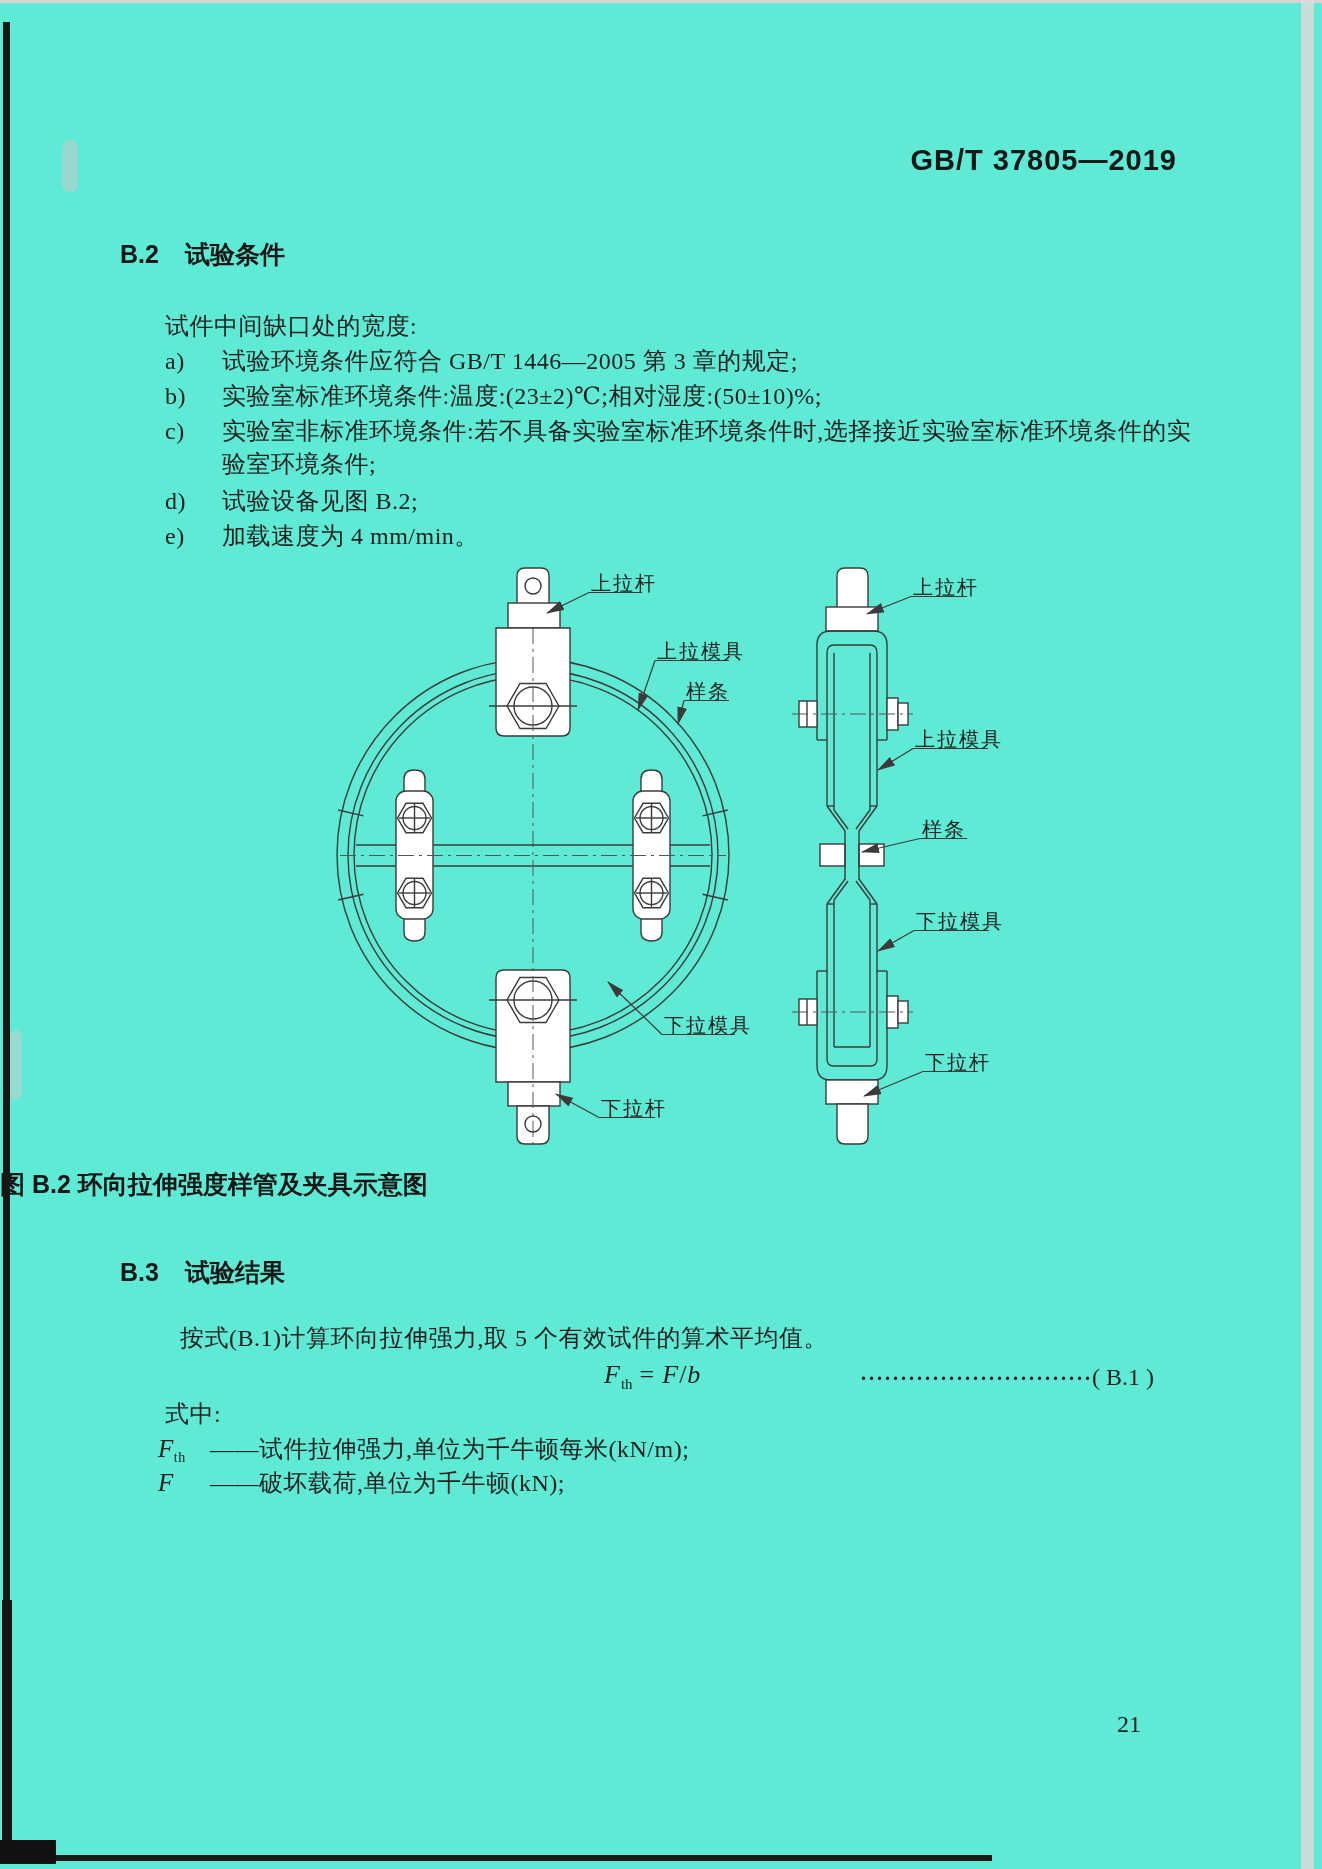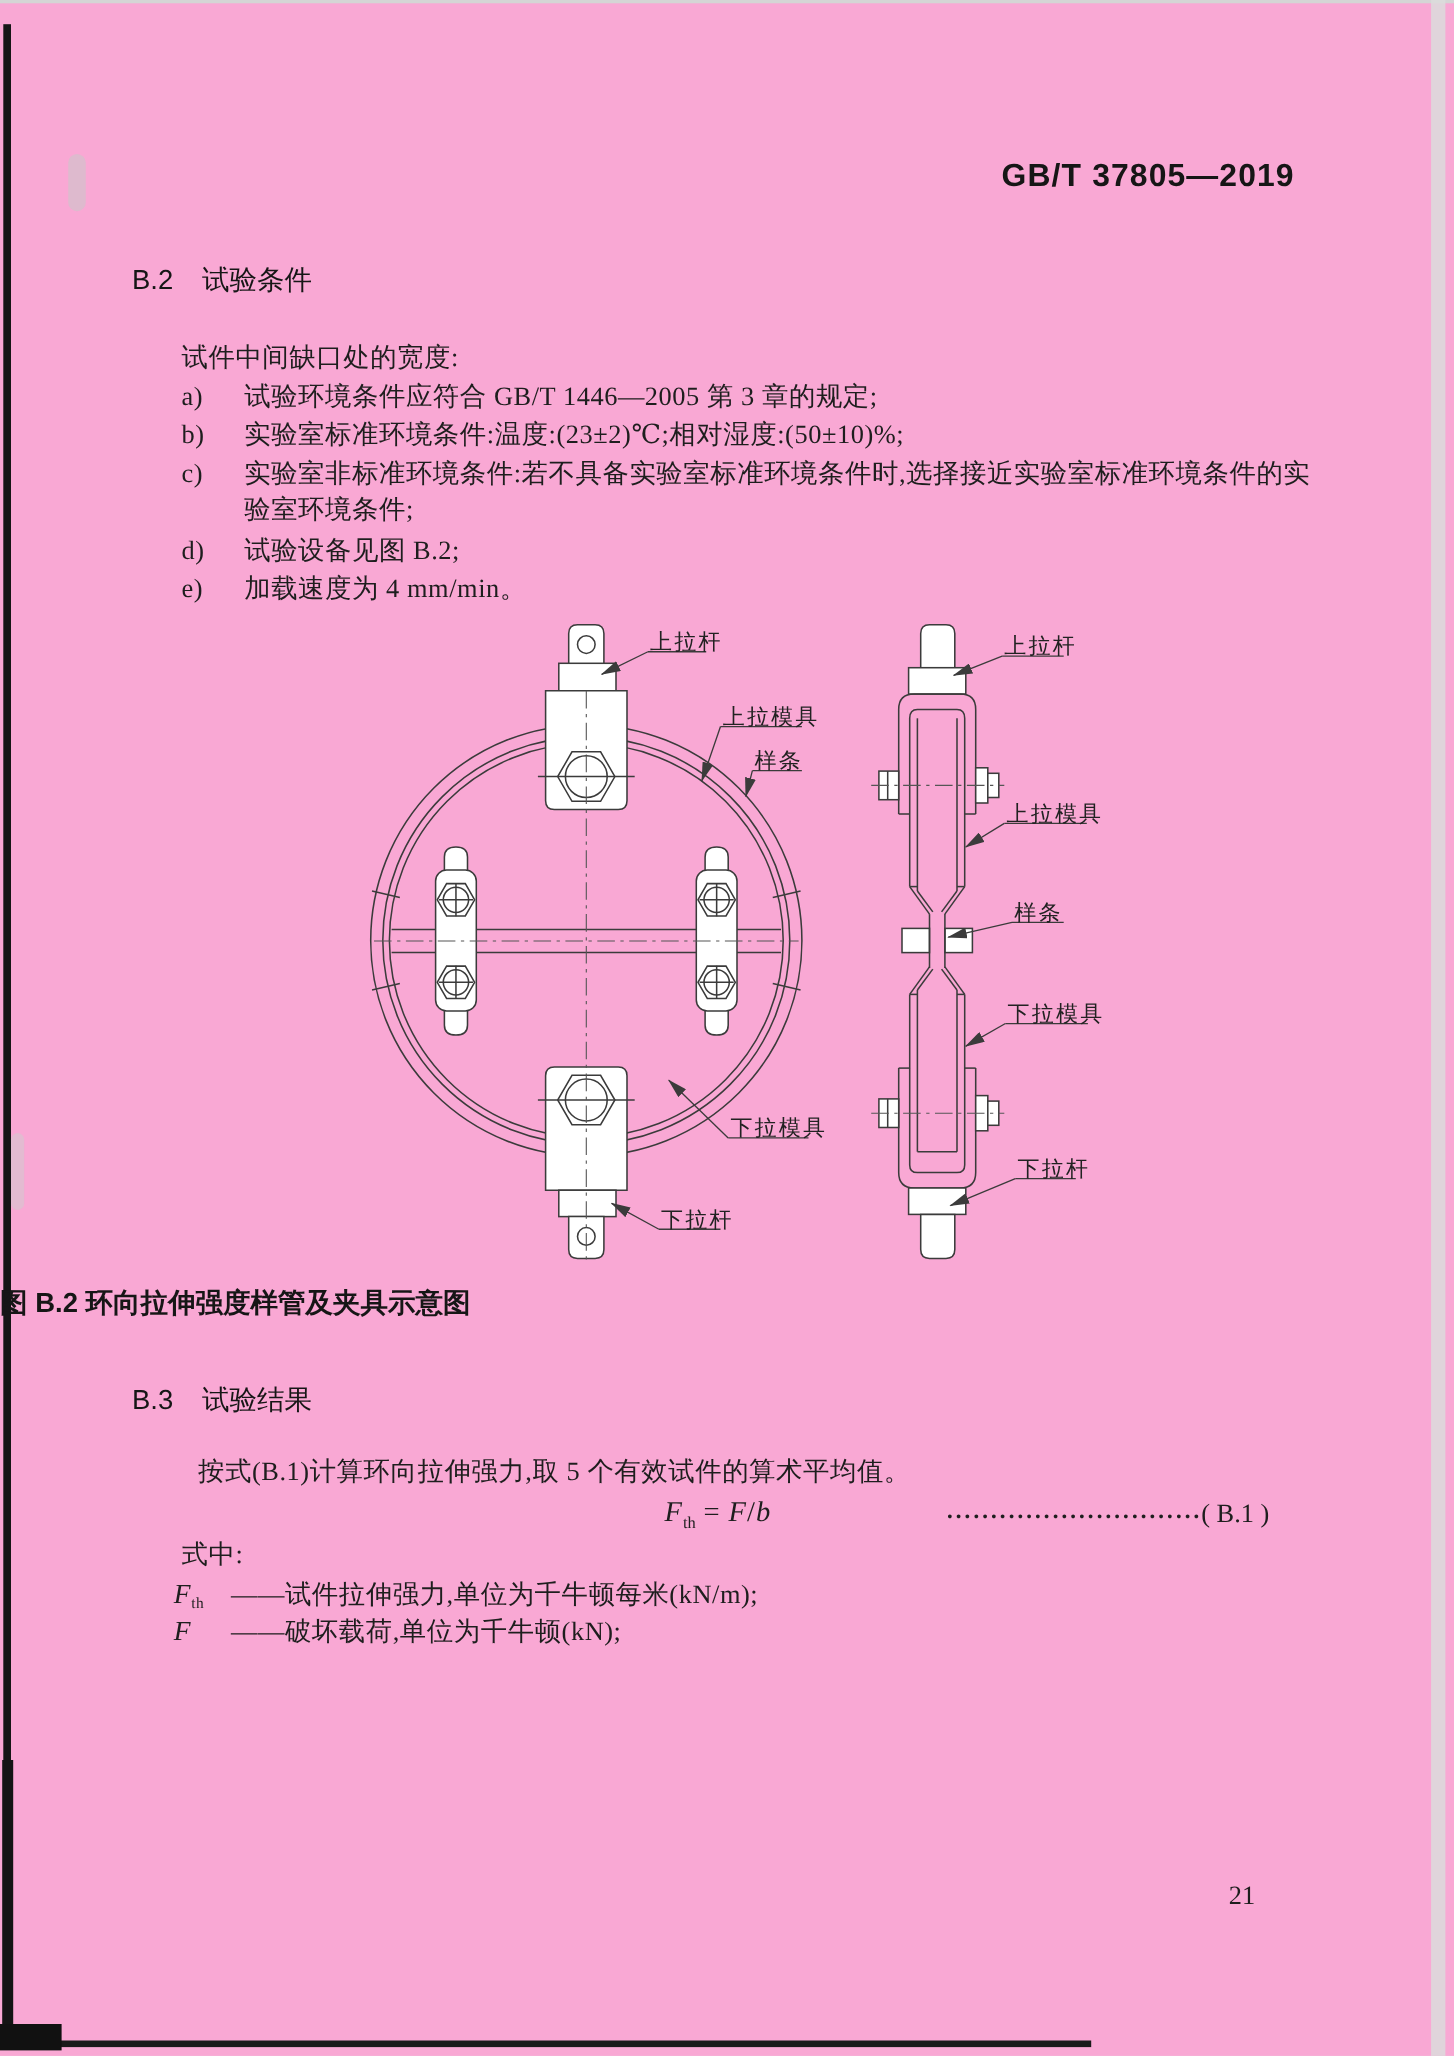--- a/index.html
+++ b/index.html
@@ -1,21 +1,21 @@
 <!DOCTYPE html>
 <html><head>
 <meta charset="utf-8">
 <style>
   html,body{margin:0;padding:0;background:#e9e9e9;}
-  .page{position:relative;width:1322px;height:1869px;background:#f9a8d4;overflow:hidden;
+  .page{position:relative;width:1322px;height:1869px;background:#5eead4;overflow:hidden;
         font-family:"Liberation Serif","DejaVu Serif",serif;color:#1e1e1e;}
   .abs{position:absolute;}
   .hdr{font-family:"Liberation Sans","DejaVu Sans",sans-serif;font-weight:bold;
        font-size:29px;letter-spacing:1px;color:#161616;}
-  .sechead{font-family:"Liberation Sans","DejaVu Sans",sans-serif;font-weight:normal;
+  .sechead{font-family:"Liberation Sans","DejaVu Sans",sans-serif;font-weight:bold;
        font-size:25px;color:#161616;}
   .sechead .tt{margin-left:26px;}
   .body24{font-size:24px;line-height:33px;letter-spacing:0.5px;}
   .item{font-size:24px;line-height:33px;letter-spacing:0.5px;}
   .item .mk{position:absolute;left:0;top:0;}
   .item .tx{display:block;margin-left:57px;}
   .caption{font-family:"Liberation Sans","DejaVu Sans",sans-serif;font-weight:bold;
        font-size:25px;text-align:left;width:100%;left:0;color:#161616;}
   .flabel{font-size:20px;letter-spacing:2px;color:#222;white-space:nowrap;}
   .formula{font-size:26px;font-style:italic;letter-spacing:1px;}

